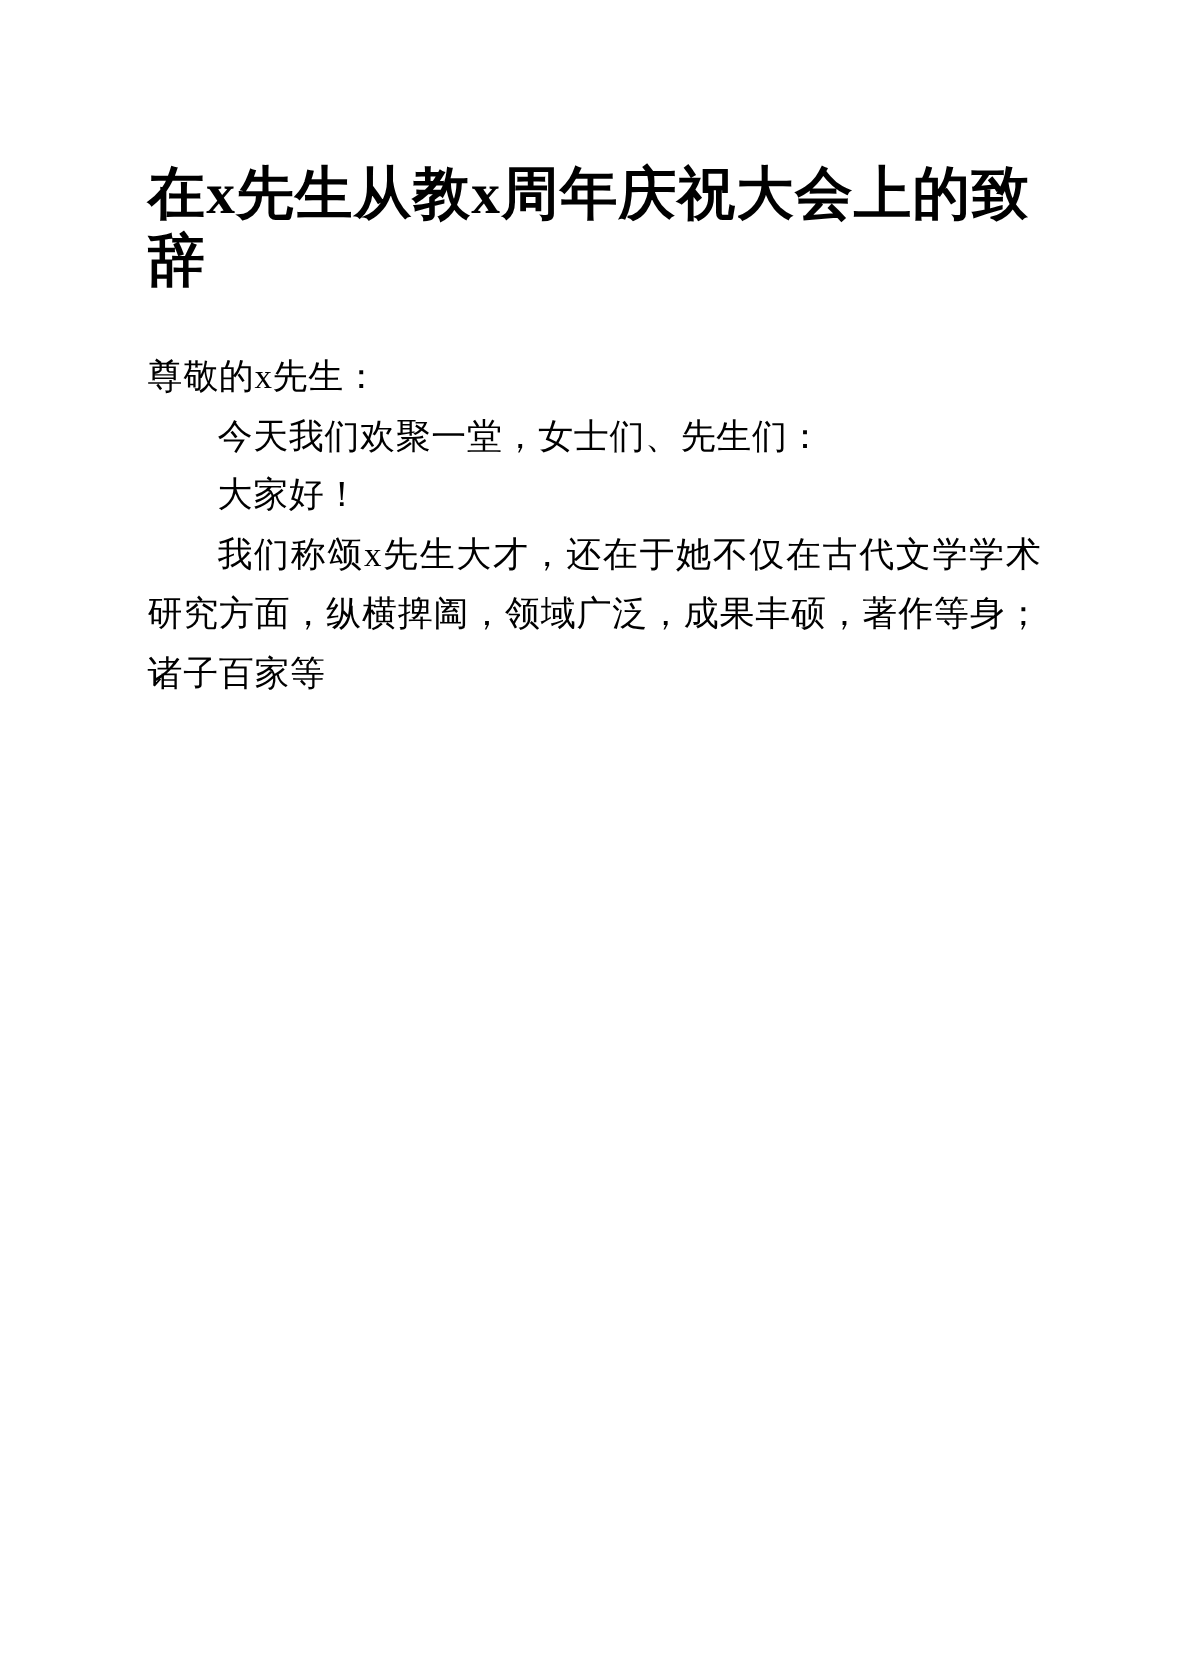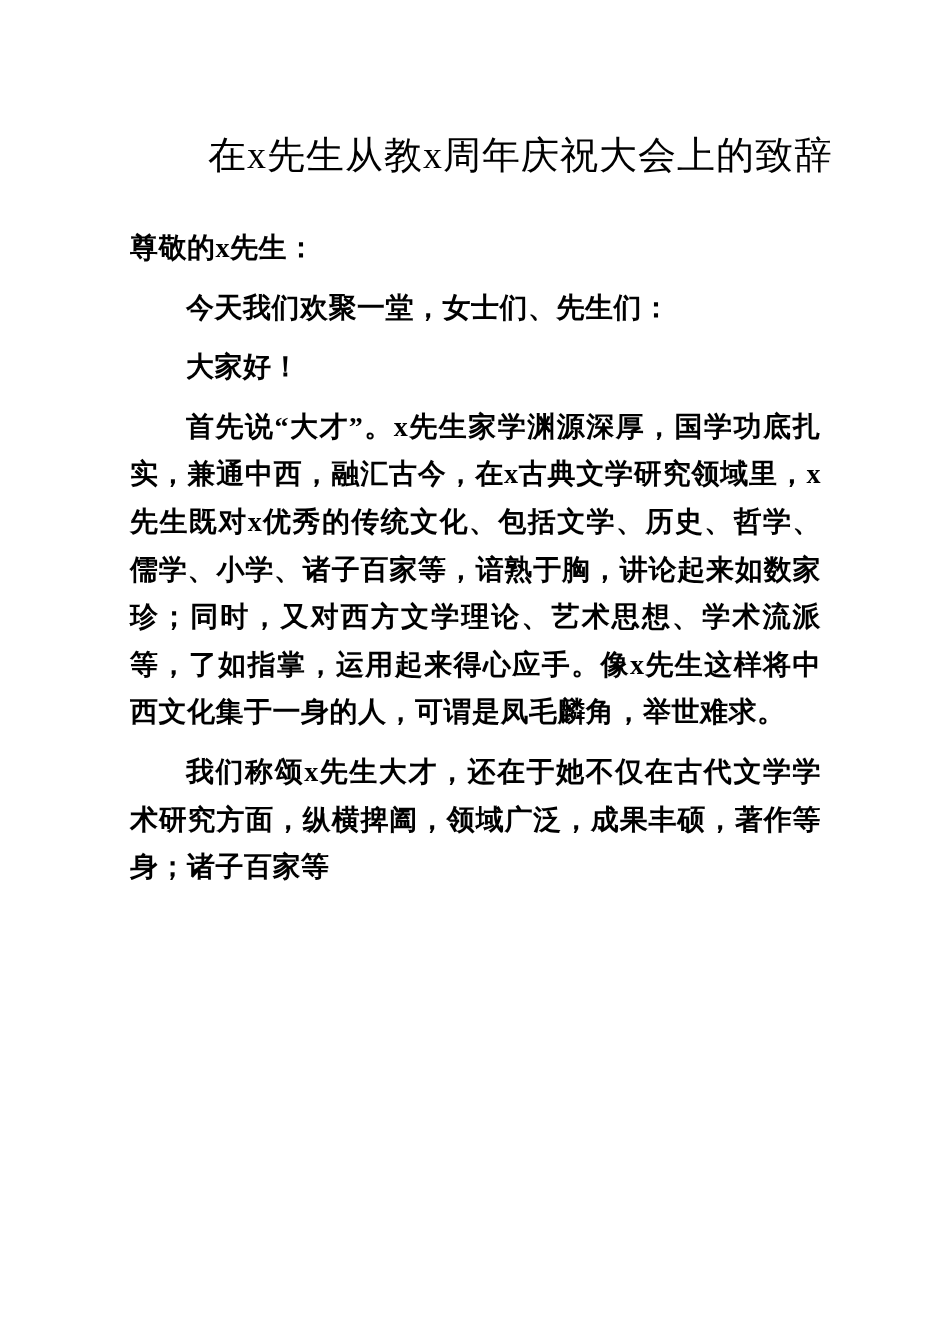--- a/index.html
+++ b/index.html
@@ -16,48 +16,46 @@
   }
   .page {
     box-sizing: border-box;
     width: 950px;
     height: 1344px;
     background: #ffffff;
     padding: 128px 117px 0 118px;
   }
   .doc-title {
     margin: 0 0 42px 0;
-    font-size: 38px;
+    font-size: 46px;
     line-height: 54px;
-    font-weight: normal;
-    text-align: right;
+    font-weight: bold;
+    text-align: left;
     letter-spacing: 1px;
     font-family: "Liberation Serif", "DejaVu Serif", serif;
   }
   .doc-body {
     font-size: 28px;
     line-height: 47.6px;
     text-align: justify;
     text-justify: inter-ideograph;
     letter-spacing: 0.5px;
   }
   .para {
-    margin: 12px;
+    margin: 0;
     padding: 0;
-    font-weight: bold;
   }
   .para.indent {
     text-indent: 2em;
   }
 </style>
 </head>
 <body>
 
 <div class="page">
   <h1 class="doc-title">在x先生从教x周年庆祝大会上的致辞</h1>
   <div class="doc-body" id="paragraphs">
       <p class="para">尊敬的x先生：</p>
       <p class="para indent">今天我们欢聚一堂，女士们、先生们：</p>
       <p class="para indent">大家好！</p>
-      <p class="para indent">首先说“大才”。x先生家学渊源深厚，国学功底扎实，兼通中西，融汇古今，在x古典文学研究领域里，x先生既对x优秀的传统文化、包括文学、历史、哲学、儒学、小学、诸子百家等，谙熟于胸，讲论起来如数家珍；同时，又对西方文学理论、艺术思想、学术流派等，了如指掌，运用起来得心应手。像x先生这样将中西文化集于一身的人，可谓是凤毛麟角，举世难求。</p>
       <p class="para indent">我们称颂x先生大才，还在于她不仅在古代文学学术研究方面，纵横捭阖，领域广泛，成果丰硕，著作等身；诸子百家等</p>
     </div>
 </div>
 
 </body></html>

